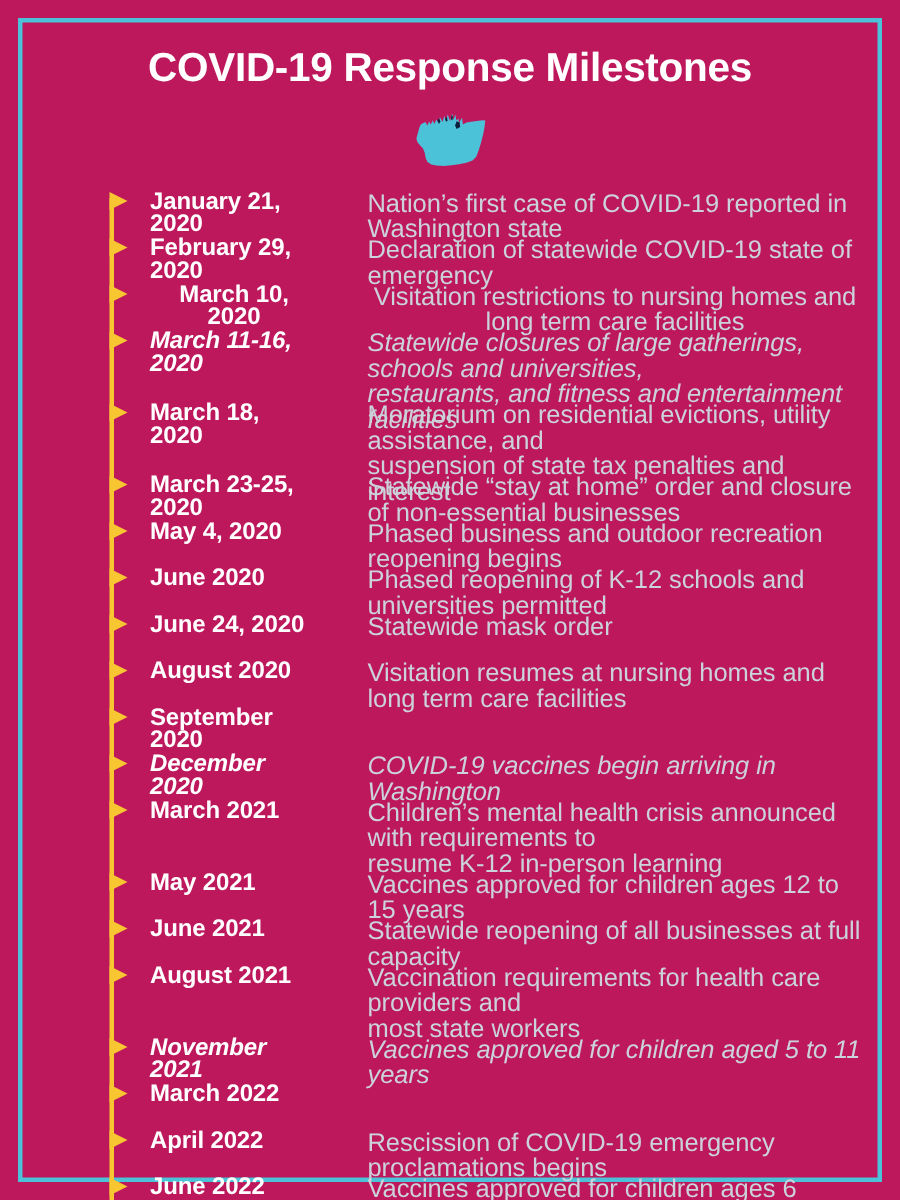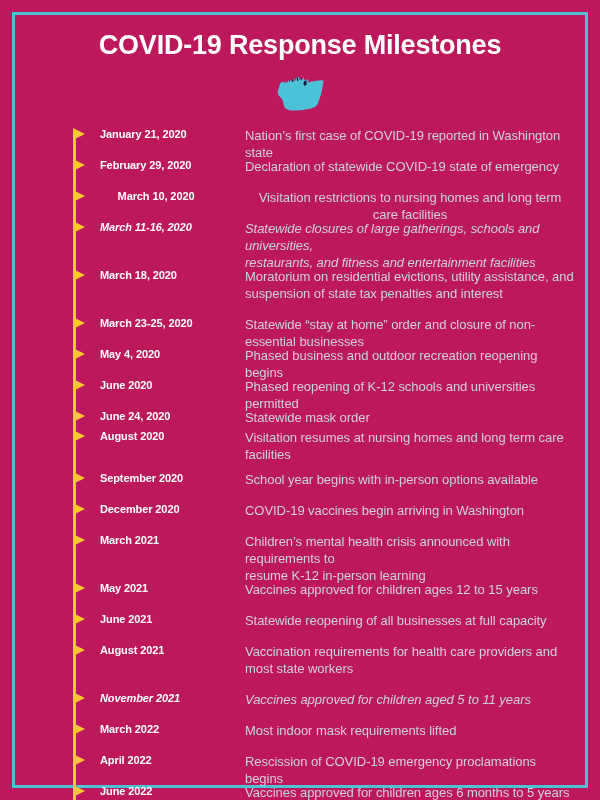--- a/index.html
+++ b/index.html
@@ -64,31 +64,31 @@
     width:0; height:0;
     border-top:6.5px solid transparent;
     border-bottom:6.5px solid transparent;
     border-left:12px solid #f8c630;
   }
   .date {
     position:absolute;
     left:100px; top:0;
     width:112px;
     color:#ffffff;
-    font-size:11px;
+    font-size:16px;
     font-weight:bold;
     line-height:15px;
     letter-spacing:-0.1px;
   }
   .desc {
     position:absolute;
     left:220px; top:0;
     width:355px;
     color:#ccd2da;
-    font-size:13px;
+    font-size:17px;
     font-weight:normal;
     line-height:17px;
     letter-spacing:-0.05px;
     padding-left:25px;
   }
   .desc .l2 { display:block; }
 </style>
 </head>
 <body>
 
@@ -156,31 +156,30 @@
       <div class="row" style="position: absolute; left: 0px; top: 251px; width: 600px;">
         <span class="marker"></span>
         <div class="date">June 2020</div>
         <div class="desc"><span class="l1">Phased reopening of K-12 schools and universities permitted</span></div>
       </div>
       <div class="row" style="position: absolute; left: 0px; top: 282px; width: 481px;">
         <span class="marker"></span>
         <div class="date">June 24, 2020</div>
         <div class="desc"><span class="l1">Statewide mask order</span></div>
       </div>
-      <div class="row" style="position: absolute; left: 0px; top: 302px; width: 596px;">
+      <div class="row" style="position: absolute; left: 0px; top: 313px; width: 596px;">
         <span class="marker"></span>
         <div class="date">August 2020</div>
         <div class="desc"><span class="l1">Visitation resumes at nursing homes and long term care facilities</span></div>
       </div>
       <div class="row" style="position: absolute; left: 0px; top: 344px; width: 600px;">
         <span class="marker"></span>
         <div class="date">September 2020</div>
-        <div class="desc"><span class="l1">School year begins with in-person options available</span></div>
-      </div>
-      <div class="row" style="position: absolute; left: 0px; top: 375px; width: 592px;">
+      </div>
+      <div class="row" style="position: absolute; left: 0px; top: 375px; width: 592px; font-style: italic;">
         <span class="marker"></span>
         <div class="date">December 2020</div>
         <div class="desc"><span class="l1">COVID-19 vaccines begin arriving in Washington</span></div>
       </div>
       <div class="row" style="position: absolute; left: 0px; top: 406px; width: 600px;">
         <span class="marker"></span>
         <div class="date">March 2021</div>
         <div class="desc"><span class="l1">Children’s mental health crisis announced with requirements to</span><span class="l2">resume K-12 in-person learning</span></div>
       </div>
       <div class="row" style="position: absolute; left: 0px; top: 454px; width: 600px;">
@@ -199,21 +198,20 @@
         <div class="desc"><span class="l1">Vaccination requirements for health care providers and</span><span class="l2">most state workers</span></div>
       </div>
       <div class="row" style="position: absolute; left: 0px; top: 564px; width: 600px; font-style: italic;">
         <span class="marker"></span>
         <div class="date">November 2021</div>
         <div class="desc"><span class="l1">Vaccines approved for children aged 5 to 11 years</span></div>
       </div>
       <div class="row" style="position: absolute; left: 0px; top: 595px; width: 600px;">
         <span class="marker"></span>
         <div class="date">March 2022</div>
-        <div class="desc"><span class="l1">Most indoor mask requirements lifted</span></div>
       </div>
       <div class="row" style="position: absolute; left: 0px; top: 626px; width: 600px;">
         <span class="marker"></span>
         <div class="date">April 2022</div>
         <div class="desc"><span class="l1">Rescission of COVID-19 emergency proclamations begins</span></div>
       </div>
       <div class="row" style="position: absolute; left: 0px; top: 657px; width: 600px;">
         <span class="marker"></span>
         <div class="date">June 2022</div>
         <div class="desc"><span class="l1">Vaccines approved for children ages 6 months to 5 years</span></div>

